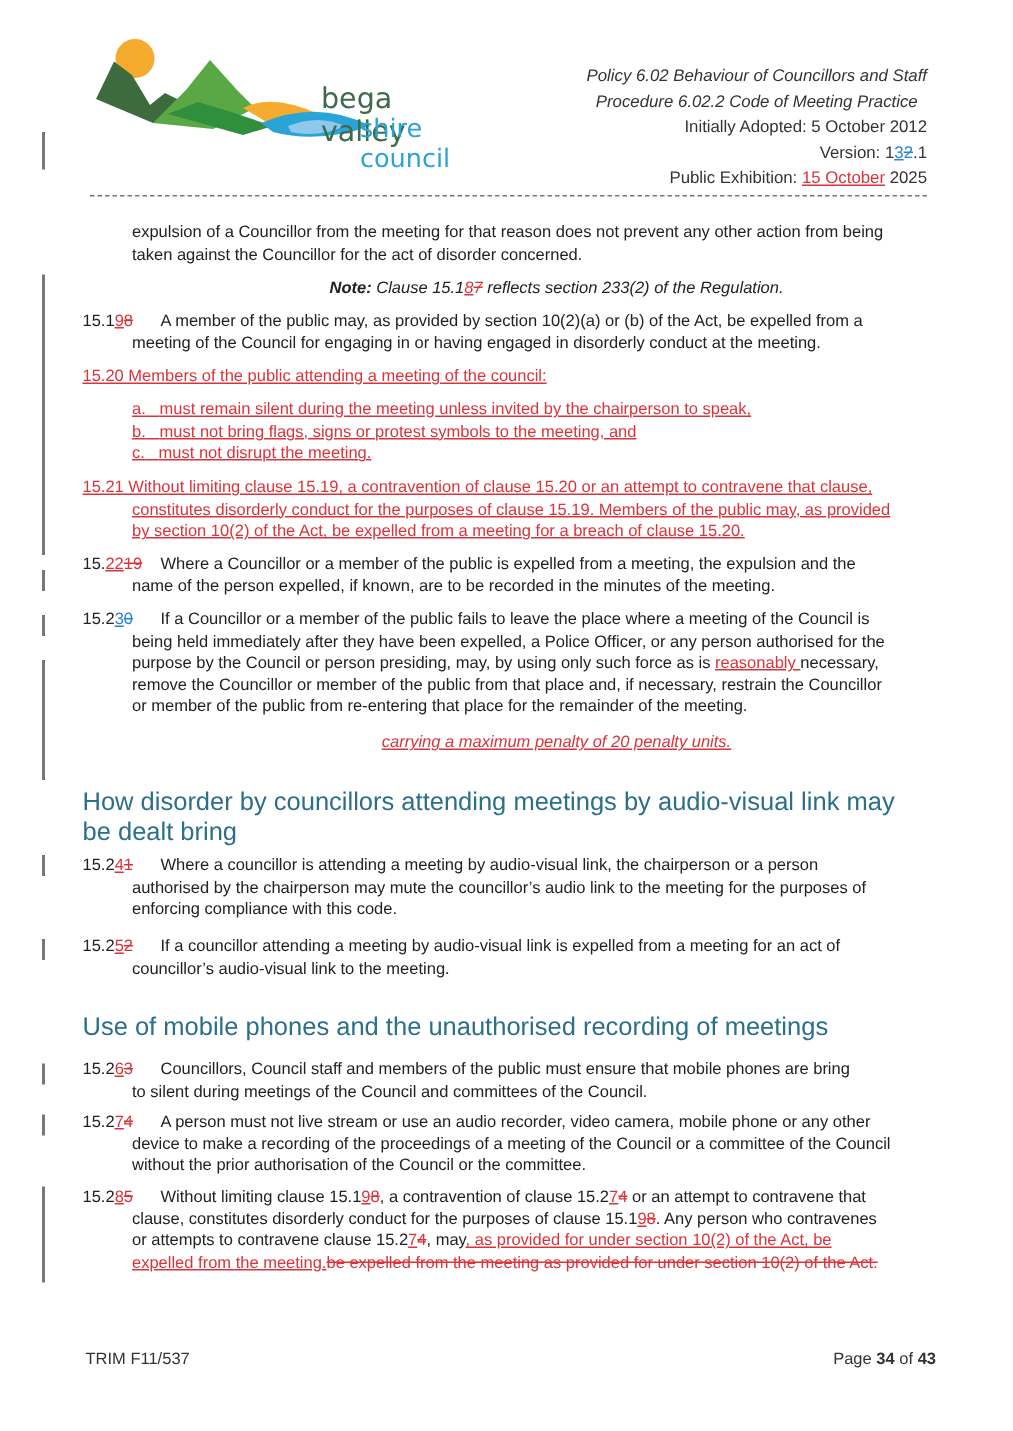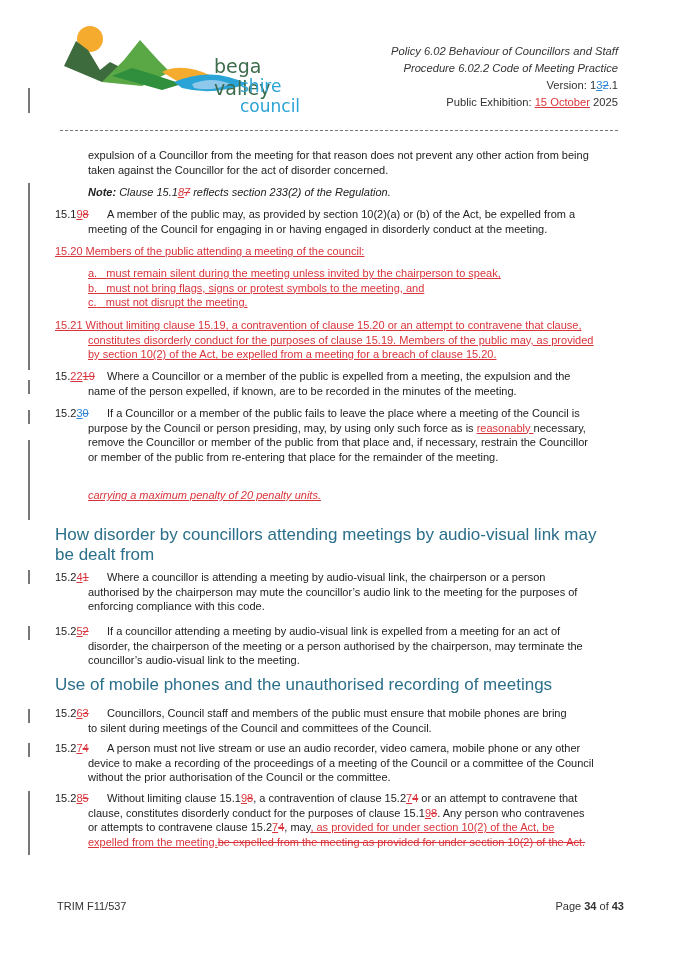--- a/index.html
+++ b/index.html
@@ -18,21 +18,21 @@
   .bar { position:absolute; left:28px; width:1.6px; background:#777; }
   .body { position:absolute; left:55px; width:566px; font-size:11px; line-height:14.6px; color:#222; }
   .p { position:absolute; left:0; width:566px; }
   .ind { padding-left:33px; }
   .cl { display:inline-block; width:52px; }
   .h2 { position:absolute; left:0; font-size:17px; line-height:20px; color:#2b6f8a; font-family:Liberation Sans, sans-serif; }
   .red { color:#d9343b; }
   .ul { text-decoration:underline; }
   .foot { position:absolute; top:900px; font-size:11px; color:#333; }
   .b { font-weight:bold; }
-  .it { font-style:italic; }
+  .it { font-style:italic;text-align:center; }
 </style>
 </head>
 <body>
 
 <div class="page">
 
   <div class="logo">
     <svg width="218" height="70" viewBox="0 0 218 70">
       <circle cx="28" cy="15" r="13" fill="#f5ac2e"></circle>
       <path d="M2 42 L14 17 L26 26 L38 46 L48 38 L56 42 L70 52 L40 58 Z" fill="#3e6b3d"></path>
@@ -42,20 +42,21 @@
       <path d="M112 58 Q150 42 185 60 Q150 72 120 64 Z" fill="#2aa3d6"></path>
       <path d="M130 60 Q150 52 168 60 Q150 68 132 64 Z" fill="#8ec8ea"></path>
     </svg>
     <div class="logo-text1">bega valley</div>
     <div class="logo-text2">shire council</div>
   </div>
 
   <div class="hdr">
     <div class="it">Policy 6.02 Behaviour of Councillors and Staff</div>
     <div class="it">Procedure 6.02.2 Code of Meeting Practice</div>
+    <div>Initially Adopted: 5 October 2012</div>
     <div><span>Version: 1</span><span class="insb">3</span><span class="del" style="color:#2a82d6">2</span><span>.1</span></div>
     <div><span>Public Exhibition: </span><span class="ins">15 October</span><span> 2025</span></div>
   </div>
 
   <div class="rule"></div>
 
   <div class="bar" style="top:88px;height:25px"></div>
   <div class="bar" style="top:183px;height:187px"></div>
   <div class="bar" style="top:380px;height:14px"></div>
   <div class="bar" style="top:410px;height:14px"></div>
@@ -97,43 +98,43 @@
       <div style="padding-left:33px">by section 10(2) of the Act, be expelled from a meeting for a breach of clause 15.20.</div>
     </div>
 
     <div class="p" style="top:221px">
       <div><span class="cl"><span>15.</span><span class="ins">22</span><span class="del">19</span></span><span>Where a Councillor or a member of the public is expelled from a meeting, the expulsion and the</span></div>
       <div class="ind">name of the person expelled, if known, are to be recorded in the minutes of the meeting.</div>
     </div>
 
     <div class="p" style="top:258px">
       <div><span class="cl"><span>15.2</span><span class="insb">3</span><span class="del" style="color:#2a82d6">0</span></span><span>If a Councillor or a member of the public fails to leave the place where a meeting of the Council is</span></div>
+      <div class="ind">being held immediately after they have been expelled, a Police Officer, or any person authorised for the</div>
       <div class="ind"><span>purpose by the Council or person presiding, may, by using only such force as is </span><span class="ins">reasonably </span><span>necessary,</span></div>
       <div class="ind">remove the Councillor or member of the public from that place and, if necessary, restrain the Councillor</div>
       <div class="ind">or member of the public from re-entering that place for the remainder of the meeting.</div>
     </div>
 
     <div class="p red ul it" style="top:340px;padding-left:33px">
       <div>carrying a maximum penalty of 20 penalty units.</div>
     </div>
 
     <div class="h2" style="top:377px">
       <div>How disorder by councillors attending meetings by audio-visual link may</div>
-      <div>be dealt from</div>
+      <div>be dealt bring</div>
     </div>
 
     <div class="p" style="top:422px">
       <div><span class="cl"><span>15.2</span><span class="ins">4</span><span class="del">1</span></span><span>Where a councillor is attending a meeting by audio-visual link, the chairperson or a person</span></div>
       <div class="ind">authorised by the chairperson may mute the councillor’s audio link to the meeting for the purposes of</div>
       <div class="ind">enforcing compliance with this code.</div>
     </div>
 
     <div class="p" style="top:476px">
       <div><span class="cl"><span>15.2</span><span class="ins">5</span><span class="del">2</span></span><span>If a councillor attending a meeting by audio-visual link is expelled from a meeting for an act of</span></div>
-      <div class="ind">disorder, the chairperson of the meeting or a person authorised by the chairperson, may terminate the</div>
       <div class="ind">councillor’s audio-visual link to the meeting.</div>
     </div>
 
     <div class="h2" style="top:527px">
       <div>Use of mobile phones and the unauthorised recording of meetings</div>
     </div>
 
     <div class="p" style="top:558px">
       <div><span class="cl"><span>15.2</span><span class="ins">6</span><span class="del">3</span></span><span>Councillors, Council staff and members of the public must ensure that mobile phones are bring</span></div>
       <div class="ind">to silent during meetings of the Council and committees of the Council.</div>

